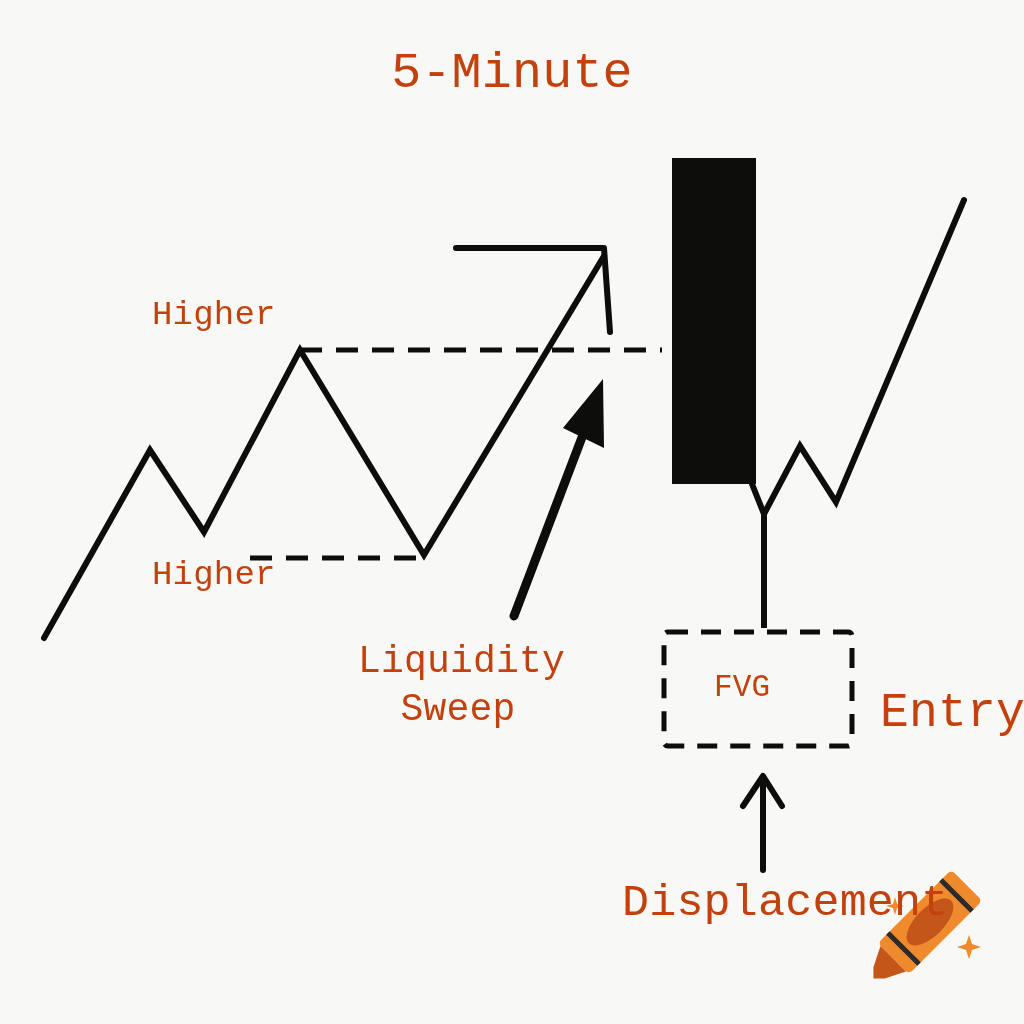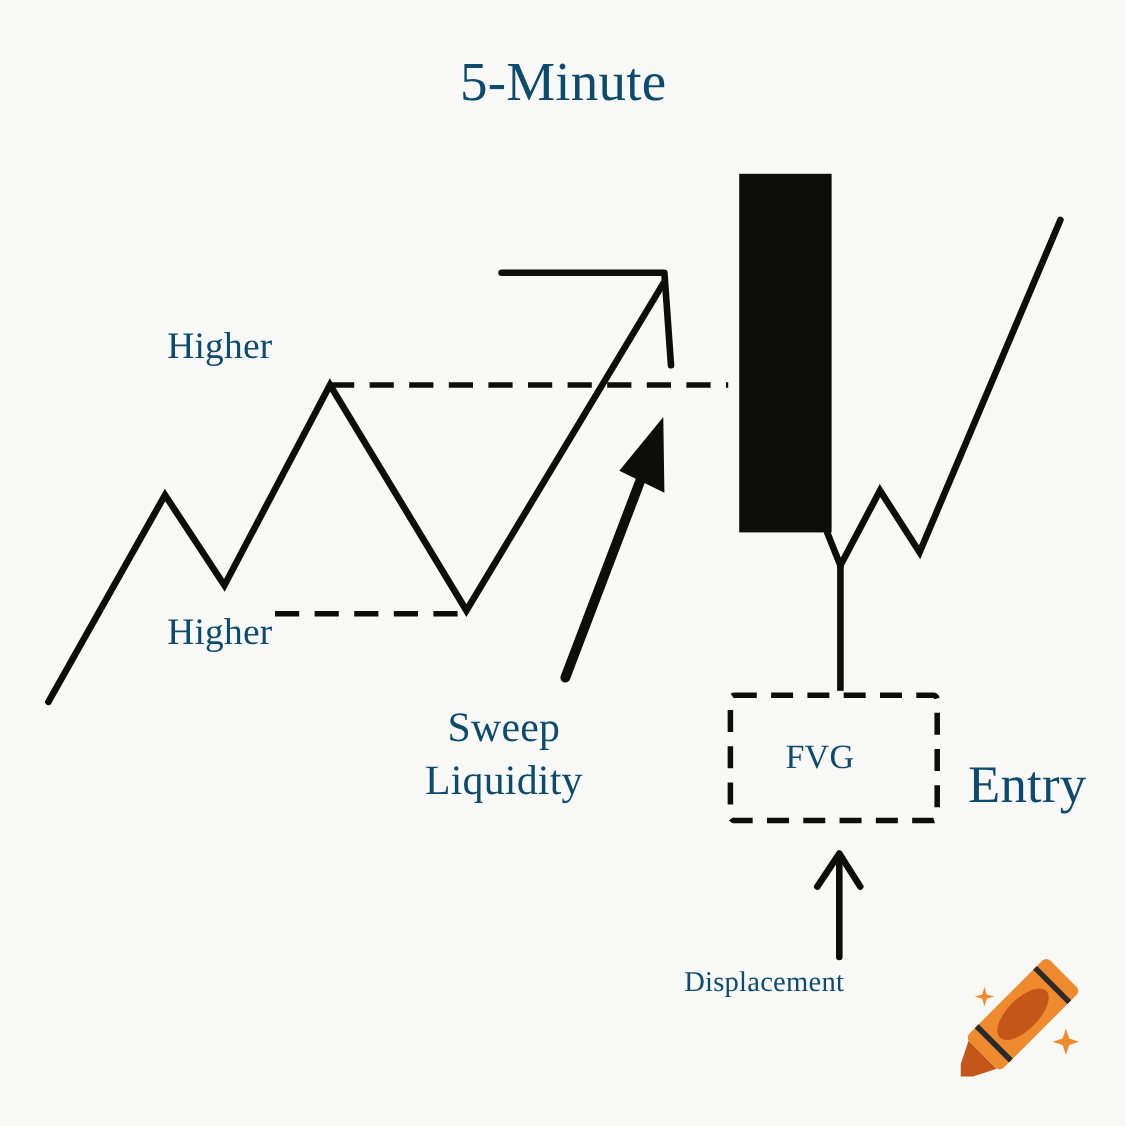--- a/index.html
+++ b/index.html
@@ -1,25 +1,25 @@
 <!DOCTYPE html>
 <html><head>
   <meta charset="utf-8">
   <style>
     html, body { margin: 0; padding: 0; background: #f8f8f7; }
     body { width: 1024px; height: 1024px; overflow: hidden; position: relative; font-family: "DejaVu Sans", sans-serif; }
     svg { position: absolute; left: 0; top: 0; }
-    .label { position: absolute; color: #0c4a6e; white-space: nowrap; font-family: Liberation Serif, serif; letter-spacing: 0.2px; }
+    .label { position: absolute; color: #c2410c; white-space: nowrap; font-family: Liberation Mono, monospace; letter-spacing: 0.2px; }
     .title { font-size: 50px; left: 0; width: 1024px; text-align: center; top: 45px; }
     .lbl-higher-top { font-size: 34px; left: 152px; top: 296px; }
     .lbl-higher-bot { font-size: 34px; left: 152px; top: 556px; }
     .lbl-liq { font-size: 38px; left: 358px; top: 638px; text-align: center; line-height: 48px; width: 200px; }
     .lbl-fvg { font-size: 31px; left: 714px; top: 670px; }
     .lbl-entry { font-size: 48px; left: 880px; top: 686px; }
-    .lbl-disp { font-size: 26px; left: 622px; top: 878px; }
+    .lbl-disp { font-size: 45px; left: 622px; top: 878px; }
   </style>
 </head>
 <body>
 
 <svg width="1024" height="1024" viewBox="0 0 1024 1024">
 
   <polyline id="price-path" fill="none" stroke="#0d0d0b" stroke-width="6" stroke-linejoin="miter" stroke-linecap="round" points="44,638 150,450 204,532 300,350 424,555 604,256"></polyline>
 
   <polyline id="sweep-wick" fill="none" stroke="#0d0d0b" stroke-width="6" stroke-linecap="round" stroke-linejoin="round" points="456,248 604,248 610,332"></polyline>
 
@@ -52,18 +52,18 @@
   </g>
 
   <path d="M969,935 L972,944 L981,947 L972,950 L969,959 L966,950 L957,947 L966,944 Z" fill="#f08a2e"></path>
   <path d="M895,897 L897,904 L904,906 L897,908 L895,915 L893,908 L886,906 L893,904 Z" fill="#f08a2e"></path>
 </svg>
 
 <div class="label title">5-Minute</div>
 <div class="label lbl-higher-top">Higher</div>
 <div class="label lbl-higher-bot">Higher</div>
 <div class="label lbl-liq">
+  <div>Liquidity</div>
   <div>Sweep</div>
-  <div>Liquidity</div>
 </div>
 <div class="label lbl-fvg">FVG</div>
 <div class="label lbl-entry">Entry</div>
 <div class="label lbl-disp">Displacement</div>
 
 </body></html>

